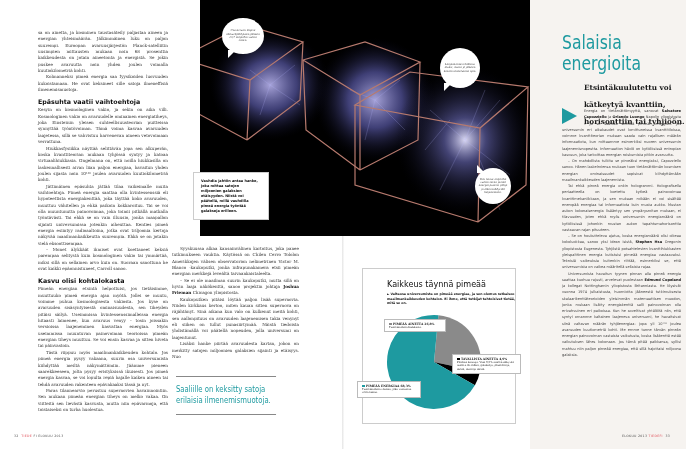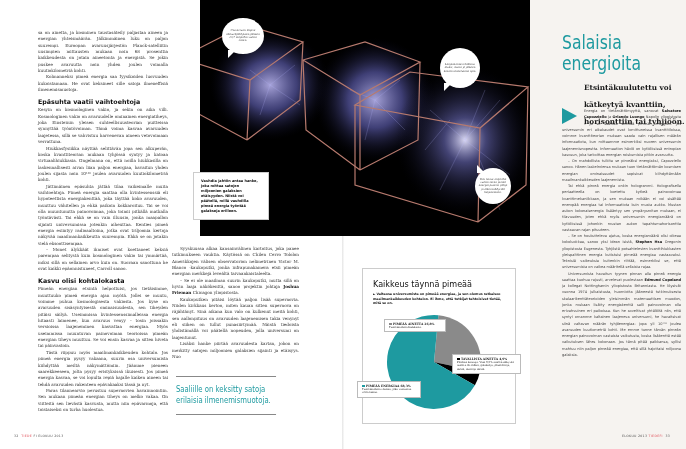--- a/index.html
+++ b/index.html
@@ -20,21 +20,21 @@
 .bubble{position:absolute;background:#fff;border-radius:50%;font-size:2.6px;line-height:3.3px;text-align:center;color:#333;display:flex;align-items:center;justify-content:center;padding:3px;font-style:italic}
 .bubble:after{content:"";position:absolute;width:0;height:0;border:4px solid transparent}
 .b1{left:22px;top:18px;width:42px;height:36px}
 .b1:after{left:6px;bottom:-4px;border-top-color:#fff;border-left-color:#fff}
 .b2{left:40px;top:45px;width:40px;height:40px}
 .b2:after{left:4px;bottom:-3px;border-top-color:#fff;border-left-color:#fff}
 .b3{left:125px;top:169px;width:36px;height:36px}
 .b3:after{left:2px;top:-3px;border-bottom-color:#fff;border-left-color:#fff}
 .caption-box{position:absolute;left:224px;top:172px;width:76px;height:48px;background:#fff;border:1px solid #ccc;font-family:"DejaVu Sans",sans-serif;font-size:3.5px;line-height:5px;color:#111;font-weight:bold;padding:6px 7px}
 .pull{position:absolute;left:176px;top:376px;width:122px;border-top:1px solid #888;border-bottom:1px solid #888;padding:7px 0 8px;font-family:"DejaVu Sans",sans-serif;font-size:8.4px;line-height:11px;color:#1e9aa0;transform:scaleX(0.82);transform-origin:left}
-.infobox{position:absolute;left:362px;top:268px;width:154px;height:156px;background:#fff;border:1px solid #ccc;padding:9px 10px}
+.infobox{position:absolute;left:362px;top:268px;width:154px;height:156px;background:#fff;border:1px solid #ccc;padding:9px 24px}
 .infobox h2{font-family:"DejaVu Sans",sans-serif;font-weight:normal;font-size:9.5px;line-height:11px;color:#111;transform:scaleX(0.85);transform-origin:left;white-space:nowrap}
 .infobox .lead{font-family:"DejaVu Sans",sans-serif;font-size:3.2px;line-height:4.6px;color:#111;font-weight:bold;margin-top:3px;width:132px}
 .pie{position:absolute;left:372px;top:310px}
 .lbl{position:absolute;background:#fff;border:1px solid #bbb;padding:2px 4px;font-family:"DejaVu Serif",serif;font-size:2.6px;line-height:3.4px;color:#222}
 .lbl b{font-weight:bold;display:block;font-size:3px;line-height:4px}
 .lbl .dot{display:inline-block;width:2.5px;height:2.5px;margin-right:1.5px;vertical-align:middle}
 .lbl-dark{left:384px;top:319px;width:62px}
 .lbl-ord{left:452px;top:354px;width:69px}
 .lbl-energy{left:357px;top:381px;width:64px}
 .sidebar{position:absolute;left:530px;top:0;width:156px;height:449px;background:#f6f3f0}

